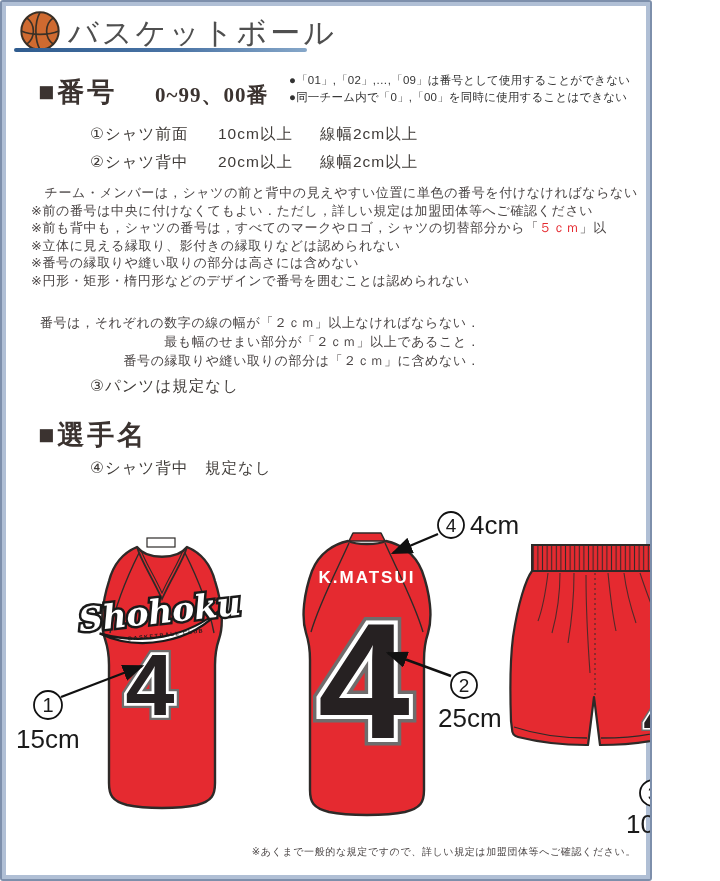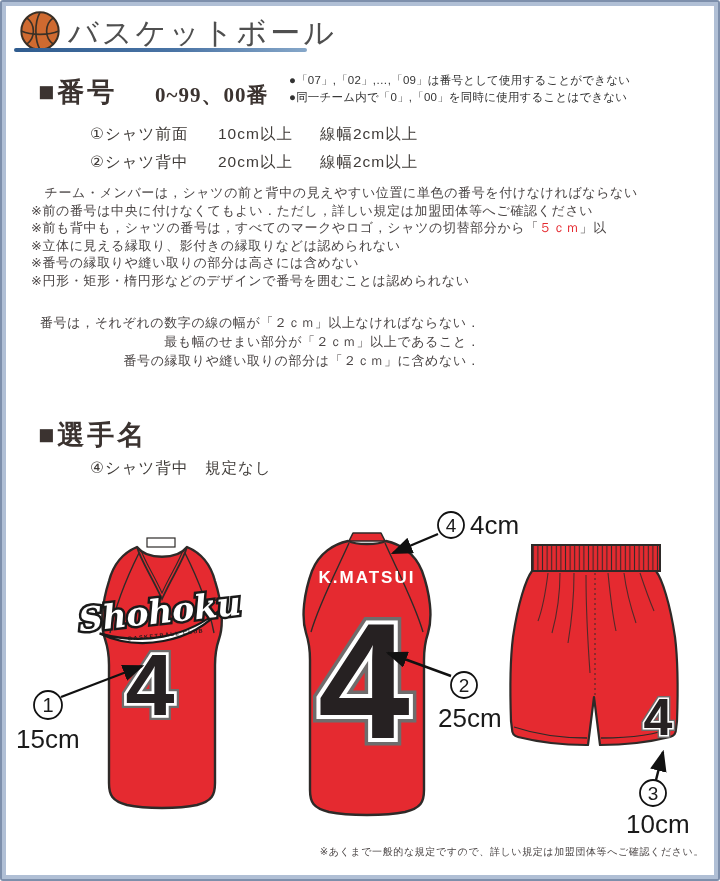--- a/index.html
+++ b/index.html
@@ -2,21 +2,21 @@
 <html lang="ja"><head>
 <meta charset="utf-8">
 <style>
   html,body{margin:0;padding:0;}
   body{
     width:720px;height:881px;
     font-family:"Liberation Sans","DejaVu Sans",sans-serif;
     background:#fff;
   }
   .page{
-    position:relative;width:720px;height:881px;box-sizing:border-box;
+    position:relative;width:652px;height:881px;box-sizing:border-box;
     background:#fff;
     border:2px solid #7d8fab;border-radius:3px;
     box-shadow:inset 0 0 0 4px #b0bfd5;
     overflow:hidden;
   }
   .abs{position:absolute;}
   
   .title{
     left:66px;top:11px;font-size:30px;color:#4f4f4f;
     letter-spacing:3px;font-weight:400;
@@ -62,21 +62,21 @@
     <path d="M20,3 C15,12 15,28 20,37" fill="none" stroke="#3a3026" stroke-width="1.5"></path>
     <path d="M8,8 C16,14 16,26 8,32" fill="none" stroke="#3a3026" stroke-width="1.5"></path>
     <path d="M32,8 C24,14 24,26 32,32" fill="none" stroke="#3a3026" stroke-width="1.5"></path>
   </svg>
   <div class="abs title">バスケットボール</div>
   <div class="abs title-underline"></div>
 
   <div class="abs h1 h-bango">■番号</div>
   <div class="abs range">0~99、00番</div>
   <div class="abs bullets">
-    <div>●「07」,「02」,…,「09」は番号として使用することができない</div>
+    <div>●「01」,「02」,…,「09」は番号として使用することができない</div>
     <div>●同一チーム内で「0」,「00」を同時に使用することはできない</div>
   </div>
 
   <div class="abs specs">
     <div class="spec-row">
       <span class="spec-label">①シャツ前面</span>
       <span class="spec-size">10cm以上</span>
       <span>線幅2cm以上</span>
     </div>
     <div class="spec-row">
@@ -94,20 +94,21 @@
     <div>※番号の縁取りや縫い取りの部分は高さには含めない</div>
     <div>※円形・矩形・楕円形などのデザインで番号を囲むことは認められない</div>
   </div>
 
   <div class="abs rules2">
     <div>番号は，それぞれの数字の線の幅が「２ｃｍ」以上なければならない．</div>
     <div class="indent">最も幅のせまい部分が「２ｃｍ」以上であること．</div>
     <div class="indent">番号の縁取りや縫い取りの部分は「２ｃｍ」に含めない．</div>
   </div>
 
+  <div class="abs note pants-note">③パンツは規定なし</div>
 
   <div class="abs h1 h-senshu">■選手名</div>
   <div class="abs note name-note">④シャツ背中　規定なし</div>
 
   <svg class="abs figs" width="720" height="345" viewBox="0 0 720 345">
     <defs>
       <marker id="arrow" markerWidth="9" markerHeight="7" refX="8" refY="3.5" orient="auto">
         <path d="M0,0 L9,3.5 L0,7 Z" fill="#111"></path>
       </marker>
       <pattern id="rib" patternUnits="userSpaceOnUse" width="4.6" height="26">

